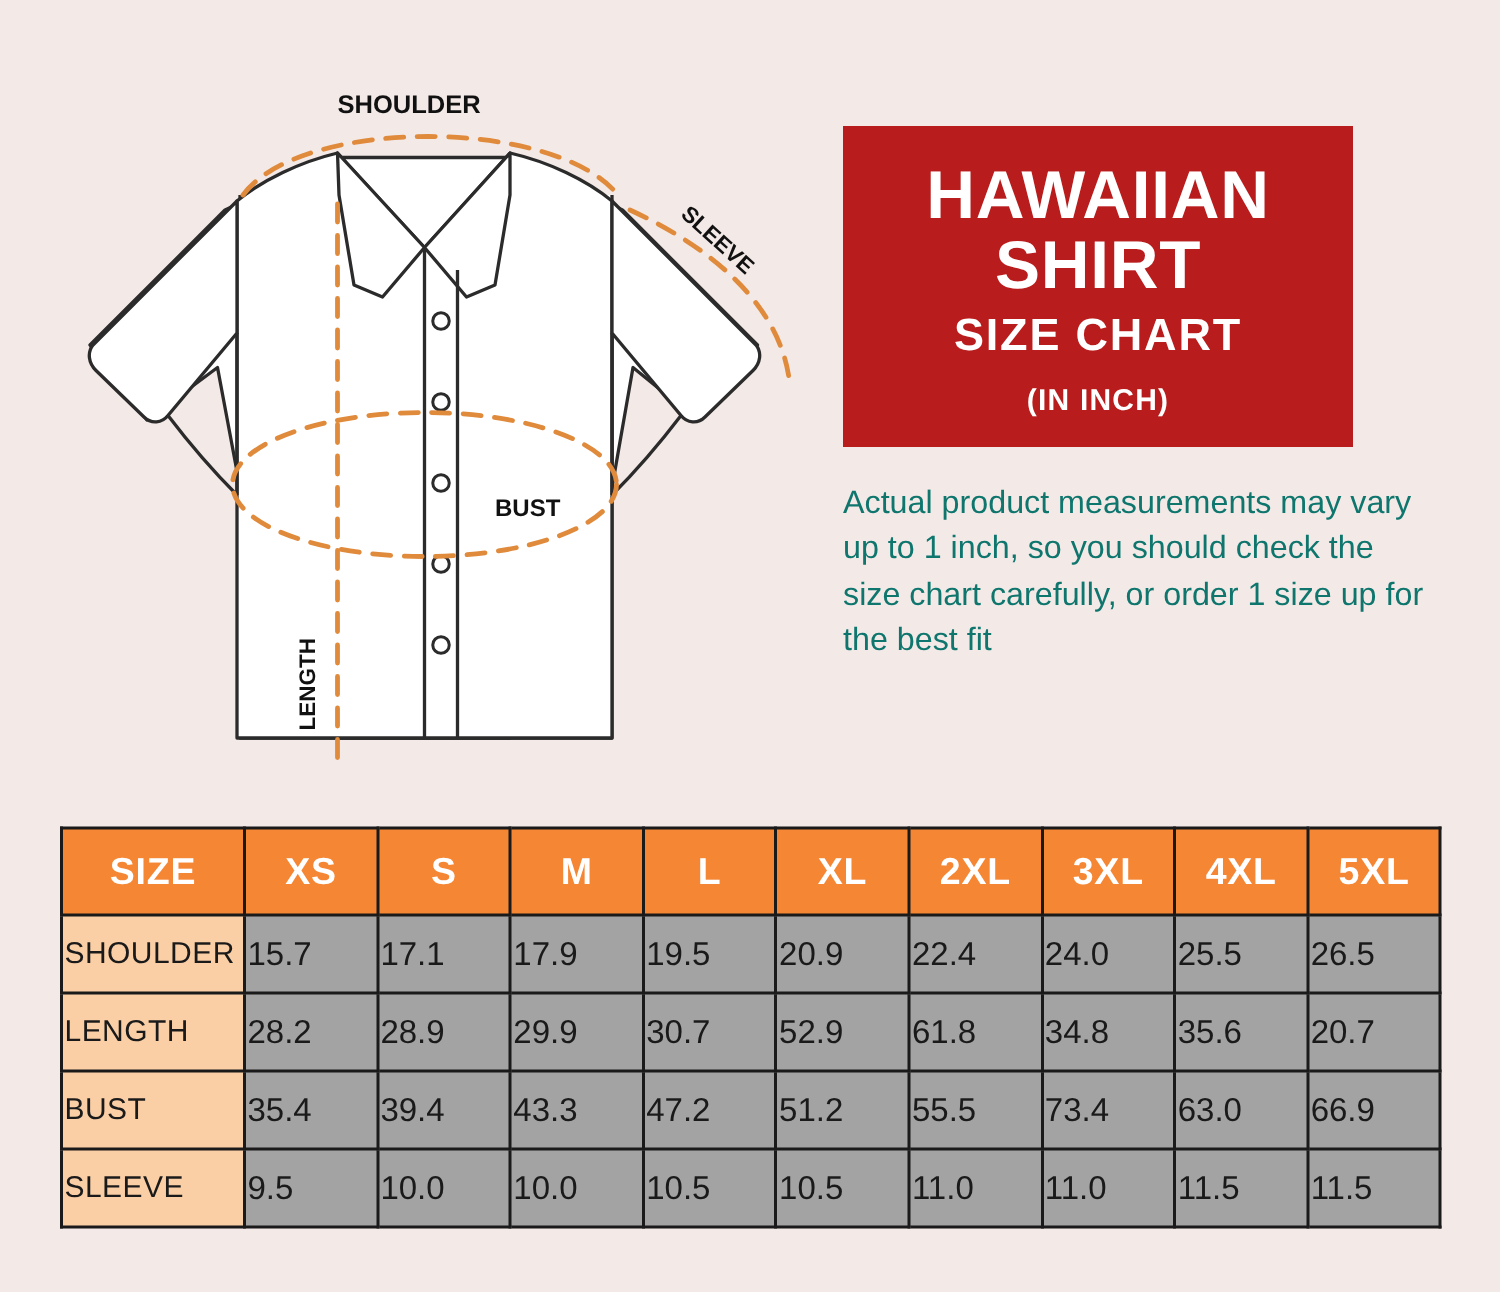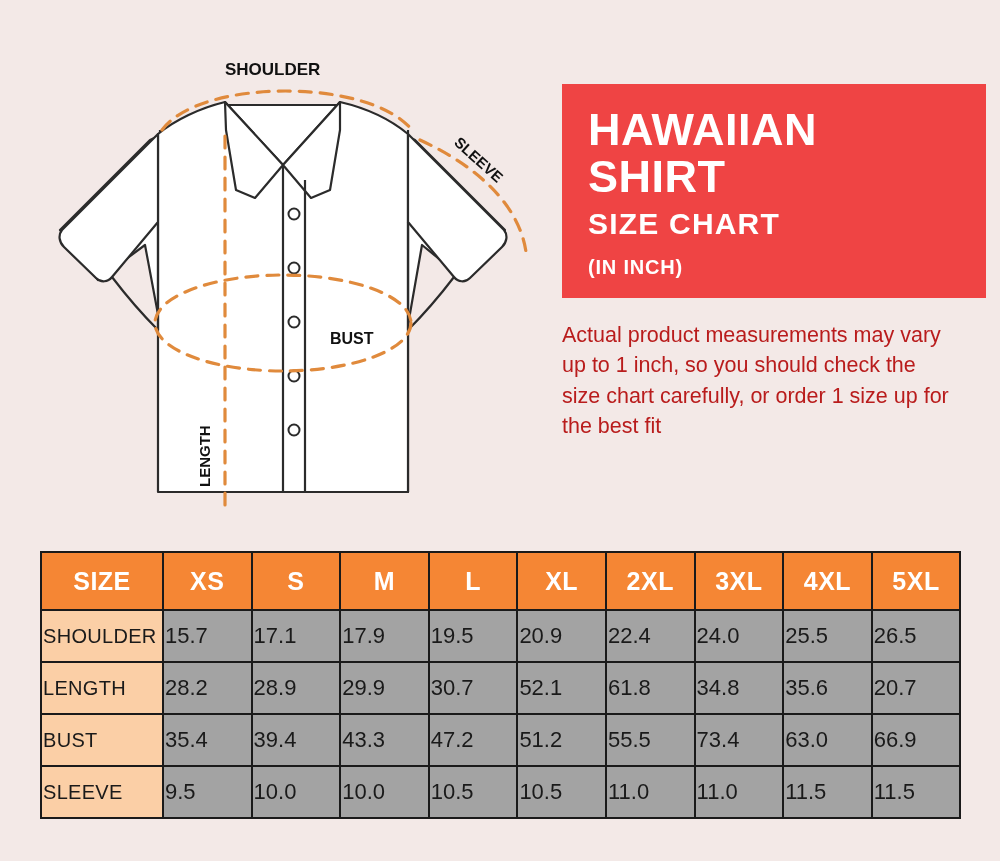--- a/index.html
+++ b/index.html
@@ -28,25 +28,25 @@
   }
 
   
   #right-panel {
     position: absolute;
     left: 562px;
     top: 84px;
     width: 400px;
   }
   #title-box {
-    background: #ef4444;
+    background: #b91c1c;
     padding: 22px 26px 20px 26px;
-    text-align: left;
+    text-align: center;
     box-sizing: border-box;
-    width: 424px;
+    width: 340px;
   }
   #title-box .line1 {
     color: #ffffff;
     font-size: 45px;
     font-weight: bold;
     letter-spacing: 0.5px;
     line-height: 1.05;
   }
   #title-box .line2 {
     color: #ffffff;
@@ -67,21 +67,21 @@
     color: #ffffff;
     font-size: 20px;
     font-weight: bold;
     letter-spacing: 0.8px;
     margin-top: 16px;
     line-height: 1.1;
   }
   #note {
     margin-top: 22px;
     width: 390px;
-    color: #b91c1c;
+    color: #0f766e;
     font-size: 21.5px;
     line-height: 1.42;
   }
 
   
   #size-table-wrap {
     position: absolute;
     left: 40px;
     top: 551px;
     width: 920px;
@@ -236,21 +236,21 @@
         <td>24.0</td>
         <td>25.5</td>
         <td>26.5</td>
       </tr>
       <tr>
         <td class="rowhead">LENGTH</td>
         <td>28.2</td>
         <td>28.9</td>
         <td>29.9</td>
         <td>30.7</td>
-        <td>52.1</td>
+        <td>52.9</td>
         <td>61.8</td>
         <td>34.8</td>
         <td>35.6</td>
         <td>20.7</td>
       </tr>
       <tr>
         <td class="rowhead">BUST</td>
         <td>35.4</td>
         <td>39.4</td>
         <td>43.3</td>

